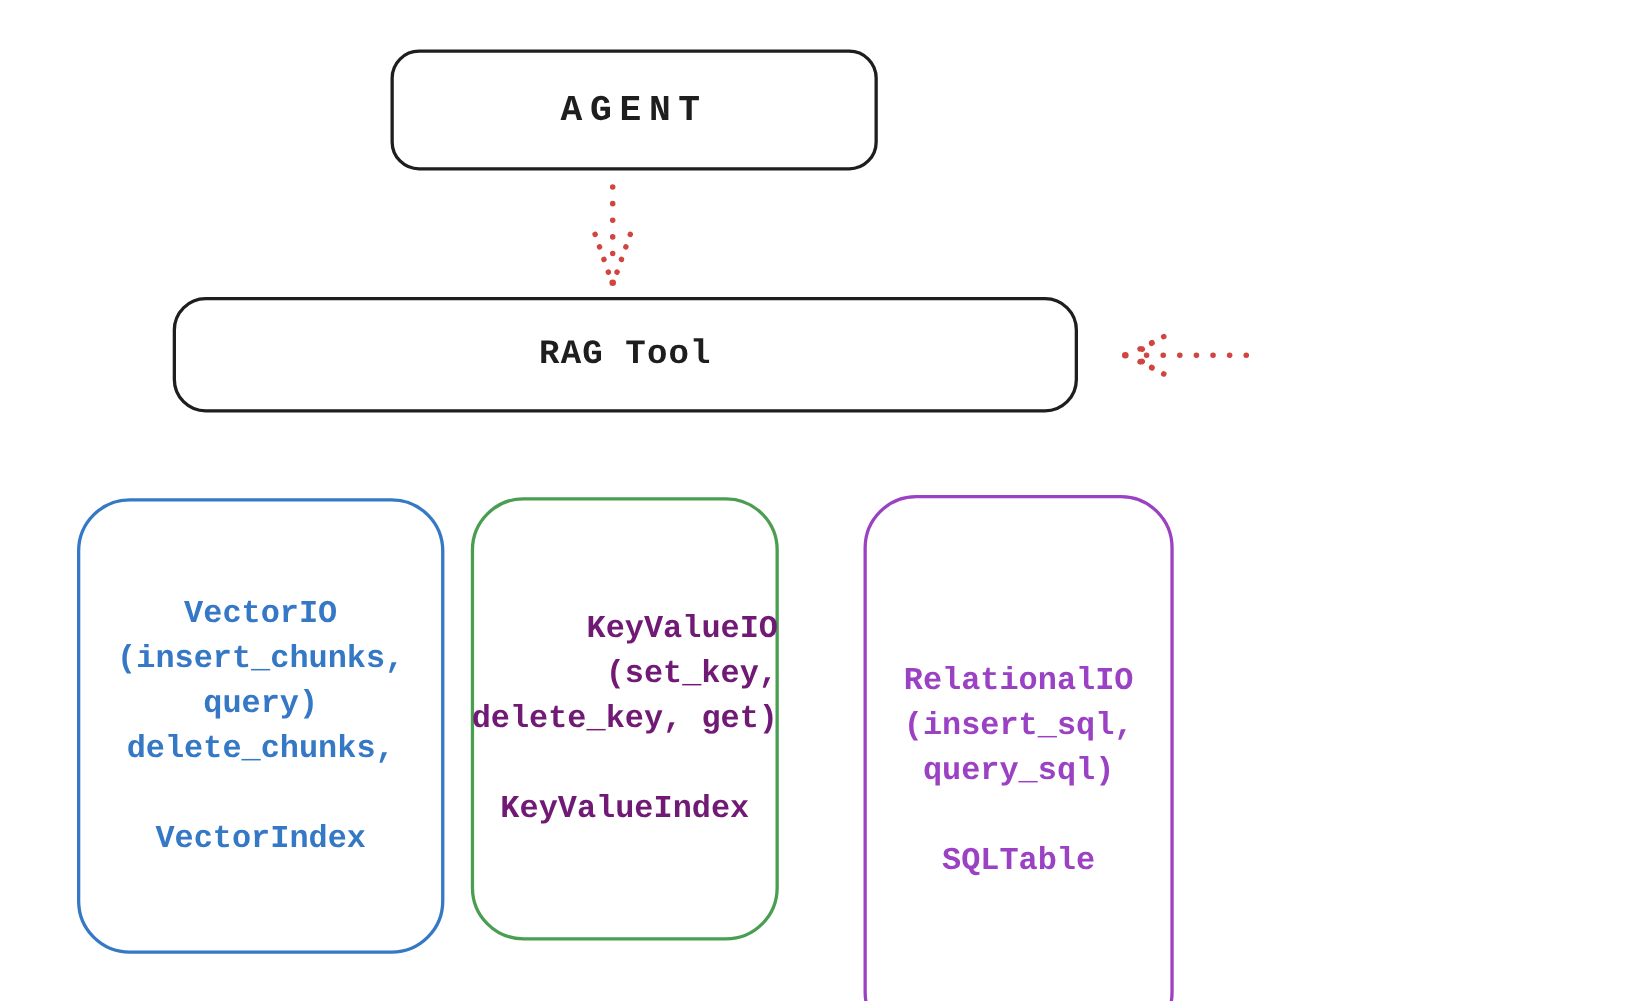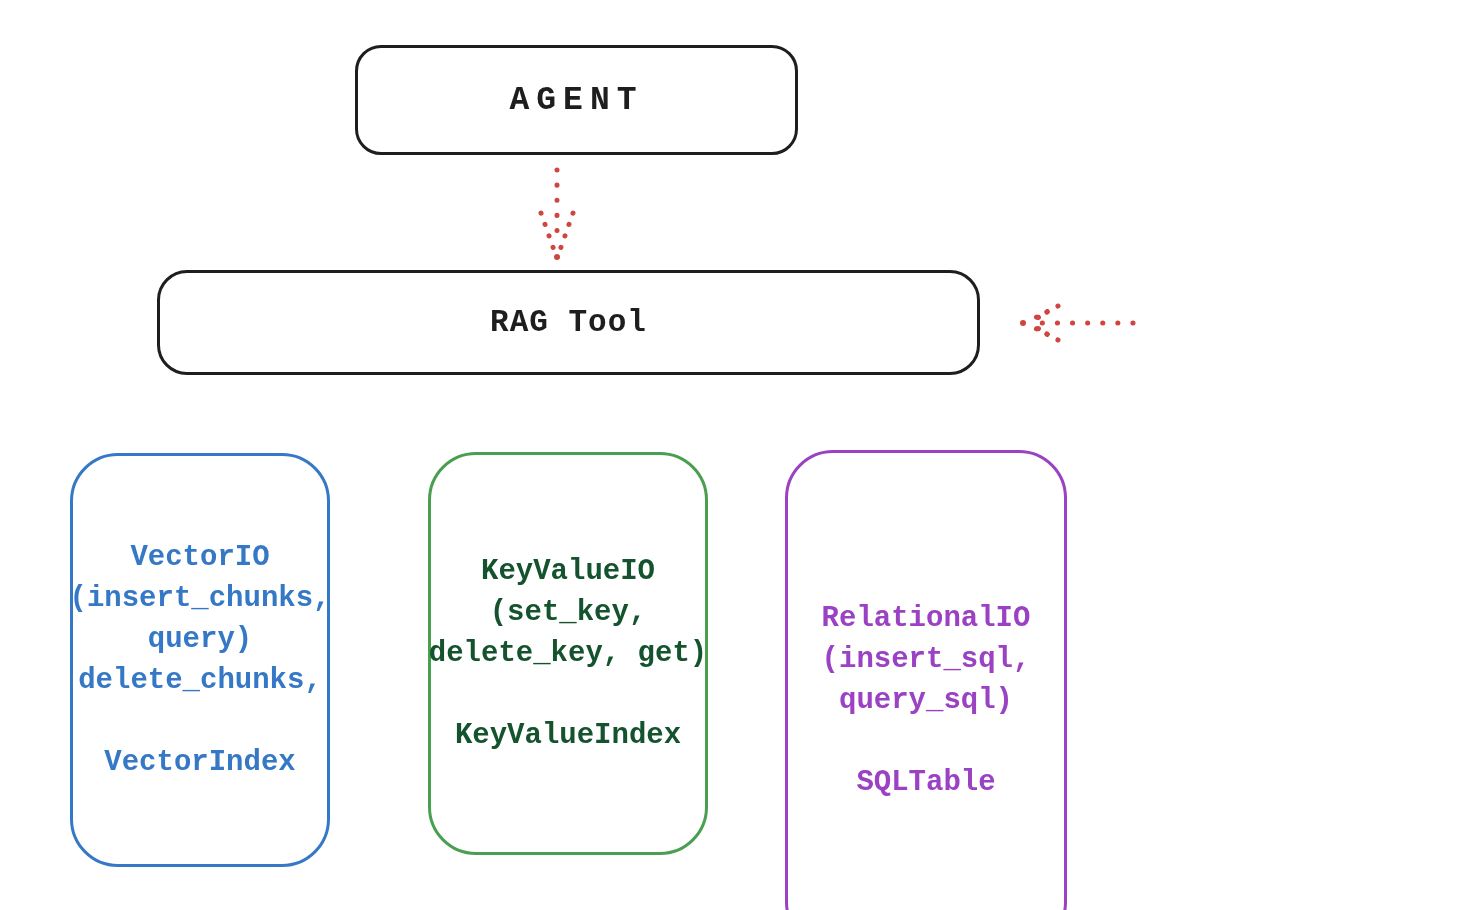--- a/index.html
+++ b/index.html
@@ -55,21 +55,21 @@
     font-weight: 600;
     letter-spacing: 1px;
   }
   .node--store {
     border: 3px solid;
     border-radius: 48px;
     font-size: 29px;
     font-weight: 600;
     line-height: 41px;
   }
-  .node--vector   { left: 70px;  top: 453px; width: 260px; height: 414px; }
+  .node--vector   { left: 70px;  top: 453px; width: 334px; height: 414px; }
   .node--keyvalue { left: 428px; top: 452px; width: 280px; height: 403px; }
   .node--relational { left: 785px; top: 450px; width: 282px; height: 500px; }
   .store-lines { white-space: nowrap; }
   .store-index {
     margin-top: 41px;
     white-space: nowrap;
   }
   .annotation {
     position: absolute;
     left: 1135px; top: 279px;
@@ -117,21 +117,21 @@
   <div class="node node--store node--vector" style="border-color: rgb(53, 120, 197); color: rgb(53, 120, 197);">
     <div class="store-lines">
       <div>VectorIO</div>
       <div>(insert_chunks,</div>
       <div>query)</div>
       <div>delete_chunks,</div>
     </div>
     <div class="store-index">VectorIndex</div>
   </div>
 
-  <div class="node node--store node--keyvalue" style="border-color: rgb(74, 158, 82); color: #14532d;">
+  <div class="node node--store node--keyvalue" style="border-color: rgb(74, 158, 82); color: #701a75; text-align: right;">
     <div class="store-lines">
       <div>KeyValueIO</div>
       <div>(set_key,</div>
       <div>delete_key, get)</div>
     </div>
     <div class="store-index">KeyValueIndex</div>
   </div>
 
   <div class="node node--store node--relational" style="border-color: rgb(155, 65, 195); color: rgb(155, 65, 195);">
     <div class="store-lines">

